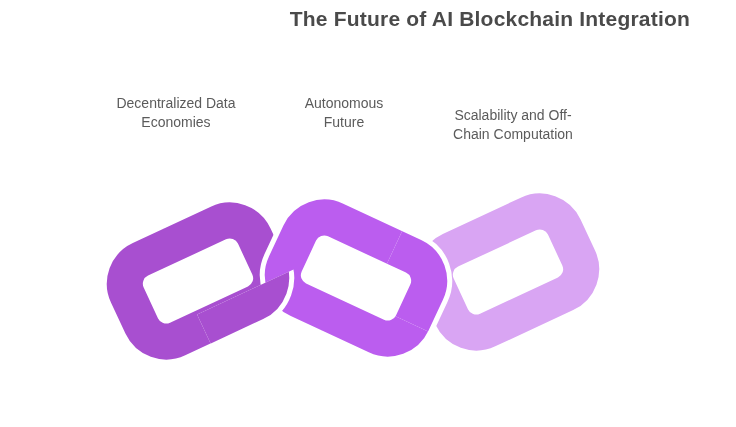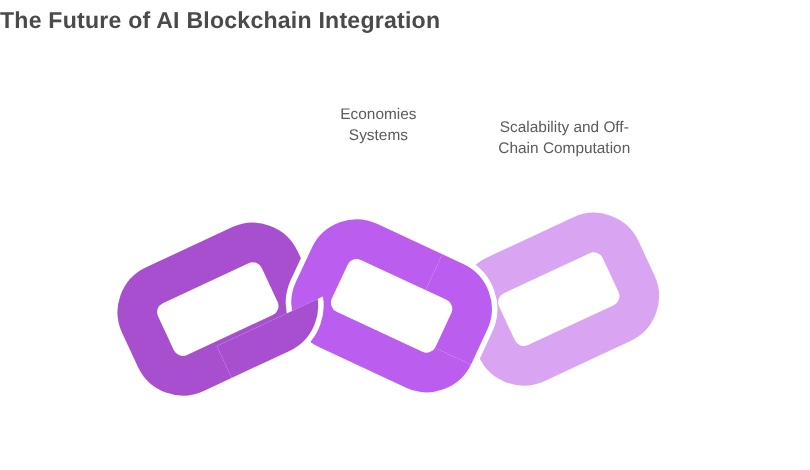--- a/index.html
+++ b/index.html
@@ -13,21 +13,21 @@
     height: 427px;
     background: #ffffff;
     overflow: hidden;
     font-family: "Liberation Sans", "DejaVu Sans", sans-serif;
   }
   .title {
     position: absolute;
     top: 5px;
     left: 0;
     width: 690px;
-    text-align: left;
+    text-align: right;
     font-size: 21px;
     line-height: 27px;
     font-weight: bold;
     color: #4a4a4a;
     letter-spacing: 0.2px;
   }
   .col-label {
     position: absolute;
     top: 94px;
     transform: translateX(-50%);
@@ -54,21 +54,22 @@
     stroke-width: 36;
   }
 </style>
 </head>
 <body>
 
 <div class="canvas">
 
   <div class="title">The Future of AI Blockchain Integration</div>
 
-  <div class="col-label col-2">Economies Systems</div>
+  <div class="col-label col-1">Decentralized Data Economies</div>
+  <div class="col-label col-2">Autonomous Future</div>
   <div class="col-label col-3">Scalability and Off-Chain Computation</div>
 
   <svg class="chain-svg" width="736" height="427" viewBox="0 0 736 427">
     <defs>
 
       <rect id="linkShape" x="-70" y="-44" width="140" height="88" rx="27" ry="27"></rect>
 
       <clipPath id="clipLeftFront">
         <rect x="-15" y="30" width="130" height="85"></rect>
       </clipPath>

